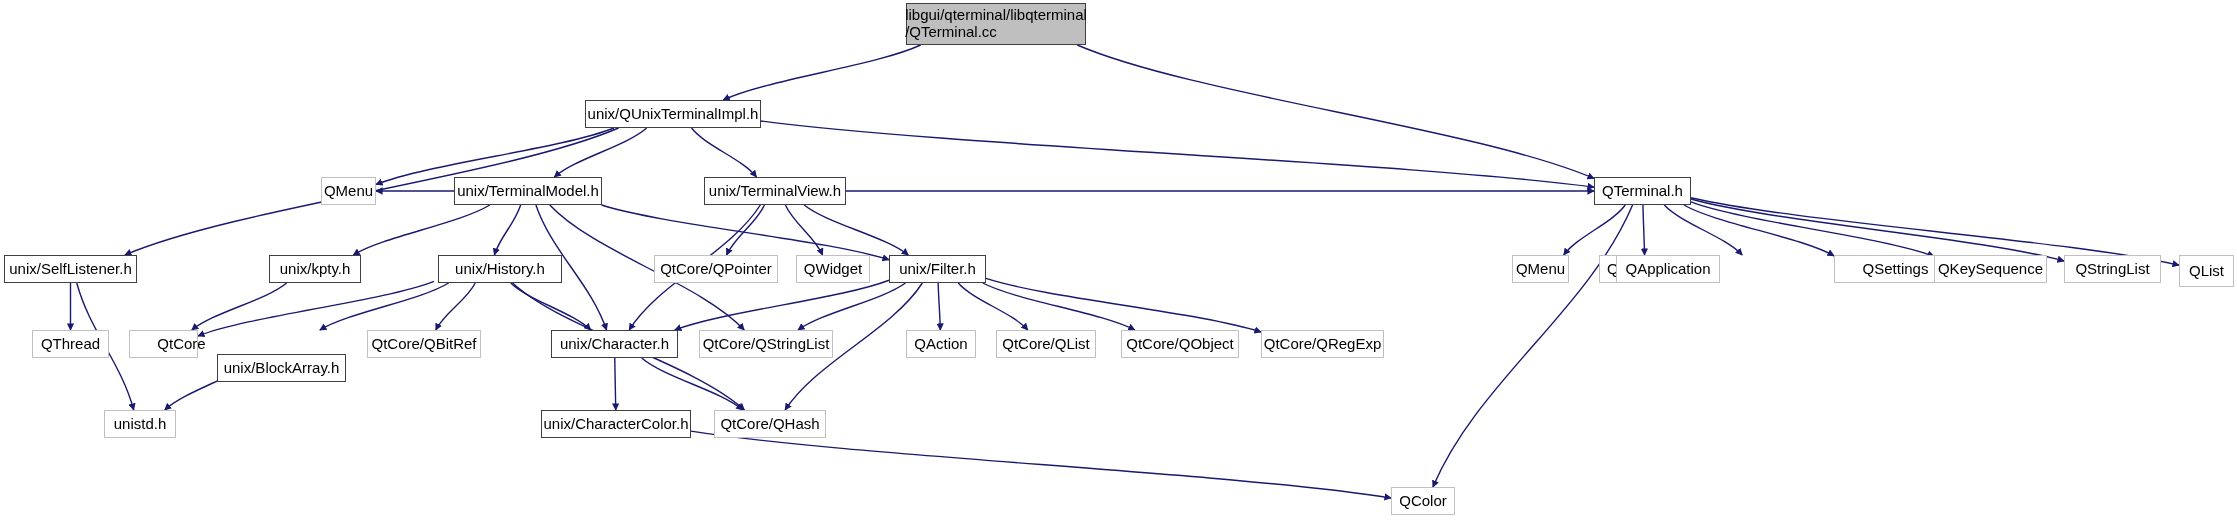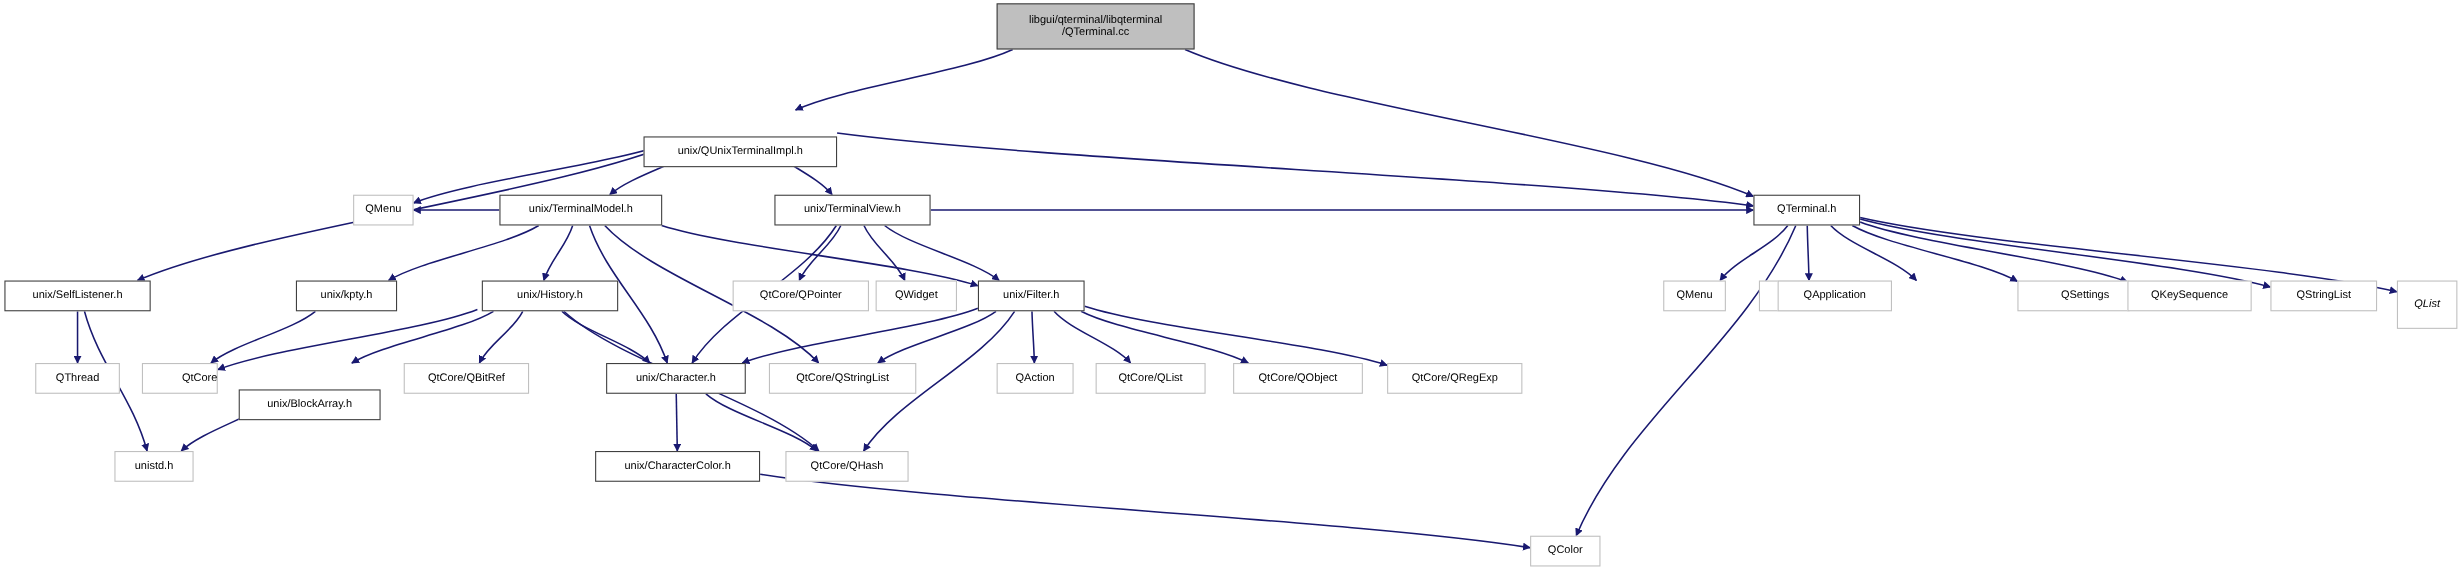--- a/index.html
+++ b/index.html
@@ -12,22 +12,21 @@
     font-family:"Liberation Sans", sans-serif;
     overflow:hidden;
   }
   #edges{position:absolute;left:0;top:0;width:2237px;height:523px;}
   .node{
     position:absolute;
     box-sizing:border-box;
     display:flex;
     align-items:center;
     justify-content:center;
-    text-align:center;
-    font-size:10px;
+    font-size:15px;
     line-height:1.12;
     color:#000000;
     background:#ffffff;
     border:1px solid #c0c0c0;
     white-space:pre-line;
     letter-spacing:0px;
     z-index:3;
   }
   .node.local{
     border:1.6px solid #404040;
@@ -91,38 +90,38 @@
         <path d="M 1683.871794871795 205 C 1717.650641025641 224.05097613882862, 1800.2211538461538 236.75162689804773, 1834 255.80260303687635" fill="none" stroke="#191970" stroke-width="1.4" marker-end="url(#arrow)"></path>
         <path d="M 1691 201.8706896551724 C 1745.675 222.29525862068968, 1879.325 235.9116379310345, 1934 256.33620689655174" fill="none" stroke="#191970" stroke-width="1.4" marker-end="url(#arrow)"></path>
         <path d="M 1691 199.04893617021276 C 1774.925 222.2622340425532, 1980.075 237.7377659574468, 2064 260.95106382978724" fill="none" stroke="#191970" stroke-width="1.4" marker-end="url(#arrow)"></path>
         <path d="M 1691 197.70744680851064 C 1800.8 223.0159574468085, 2069.2 239.8882978723404, 2179 265.1968085106383" fill="none" stroke="#191970" stroke-width="1.4" marker-end="url(#arrow)"></path>
         <path d="M 1632.5870967741935 205 C 1587.6604032258065 310.75, 1477.8395967741935 381.25, 1432.9129032258065 487" fill="none" stroke="#191970" stroke-width="1.4" marker-end="url(#arrow)"></path>
       </g>
   </svg>
   <div id="nodes">
       <div class="node root" style="left: 906px; top: 3px; width: 180px; height: 42px;">libgui/qterminal/libqterminal
 /QTerminal.cc</div>
-      <div class="node local" style="left: 585px; top: 100px; width: 176px; height: 28px; margin-top: 24px;">unix/QUnixTerminalImpl.h</div>
+      <div class="node local" style="left: 585px; top: 100px; width: 176px; height: 28px;">unix/QUnixTerminalImpl.h</div>
       <div class="node system" style="left: 321px; top: 177px; width: 55px; height: 28px;">QMenu</div>
       <div class="node local" style="left: 454px; top: 177px; width: 148px; height: 28px;">unix/TerminalModel.h</div>
       <div class="node local" style="left: 704px; top: 177px; width: 142px; height: 28px;">unix/TerminalView.h</div>
       <div class="node local" style="left: 1594px; top: 177px; width: 97px; height: 28px;">QTerminal.h</div>
       <div class="node local" style="left: 4px; top: 255px; width: 133px; height: 28px;">unix/SelfListener.h</div>
       <div class="node local" style="left: 269px; top: 255px; width: 92px; height: 28px;">unix/kpty.h</div>
       <div class="node local" style="left: 438px; top: 255px; width: 124px; height: 28px;">unix/History.h</div>
-      <div class="node system" style="left: 654px; top: 255px; width: 124px; height: 28px; margin-left: 12px;">QtCore/QPointer</div>
+      <div class="node system" style="left: 654px; top: 255px; width: 124px; height: 28px;">QtCore/QPointer</div>
       <div class="node system" style="left: 796px; top: 255px; width: 74px; height: 28px;">QWidget</div>
       <div class="node local" style="left: 889px; top: 255px; width: 97px; height: 28px;">unix/Filter.h</div>
       <div class="node system" style="left: 1512px; top: 255px; width: 57px; height: 28px;">QMenu</div>
       <div class="node system" style="left: 1599px; top: 255px; width: 92px; height: 28px;">QClipboard</div>
       <div class="node system" style="left: 1616px; top: 255px; width: 104px; height: 28px;">QApplication</div>
       <div class="node system" style="left: 1834px; top: 255px; width: 102px; height: 28px; padding-left: 21px;">QSettings</div>
       <div class="node system" style="left: 1934px; top: 255px; width: 113px; height: 28px;">QKeySequence</div>
       <div class="node system" style="left: 2064px; top: 255px; width: 97px; height: 28px;">QStringList</div>
-      <div class="node system" style="left: 2179px; top: 255px; width: 55px; height: 44px; font-style: italic;">QList</div>
+      <div class="node system" style="left: 2179px; top: 255px; width: 55px; height: 32px;">QList</div>
       <div class="node system" style="left: 32px; top: 330px; width: 77px; height: 28px;">QThread</div>
       <div class="node system" style="left: 129px; top: 330px; width: 69px; height: 28px; padding-left: 36px;">QtCore</div>
       <div class="node local" style="left: 217px; top: 330px; width: 129px; height: 28px; margin-top: 24px;">unix/BlockArray.h</div>
       <div class="node system" style="left: 367px; top: 330px; width: 114px; height: 28px;">QtCore/QBitRef</div>
       <div class="node local" style="left: 551px; top: 330px; width: 127px; height: 28px;">unix/Character.h</div>
       <div class="node system" style="left: 699px; top: 330px; width: 134px; height: 28px;">QtCore/QStringList</div>
       <div class="node system" style="left: 906px; top: 330px; width: 70px; height: 28px;">QAction</div>
       <div class="node system" style="left: 996px; top: 330px; width: 100px; height: 28px;">QtCore/QList</div>
       <div class="node system" style="left: 1121px; top: 330px; width: 118px; height: 28px;">QtCore/QObject</div>
       <div class="node system" style="left: 1261px; top: 330px; width: 123px; height: 28px;">QtCore/QRegExp</div>

